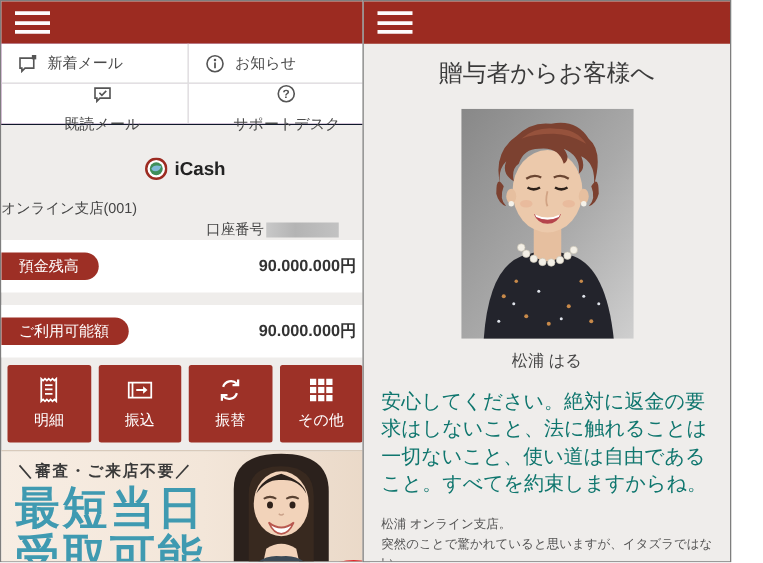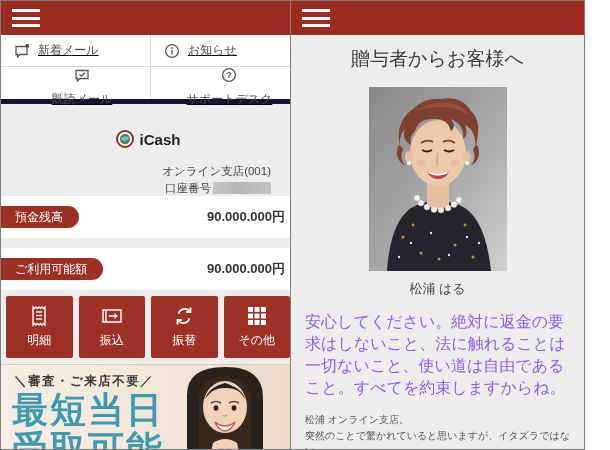--- a/index.html
+++ b/index.html
@@ -8,30 +8,30 @@
   .panel { position:absolute; top:0; height:450px; border:1px solid #7e7e7e; background:#efedeb; overflow:hidden; }
   .panel-left  { left:0;   width:296px; }
   .panel-right { left:290px; width:295px; }
 
   
   .appbar { height:34px; background:#9c2b21; display:flex; align-items:center; padding-left:11px; }
   .hamburger { width:28px; height:18px; background:none; border:none; display:flex; flex-direction:column; justify-content:space-between; cursor:pointer; padding:0; }
   .hamburger span { display:block; width:28px; height:3px; background:#fdfdfd; }
 
   
-  .menu-grid { display:grid; grid-template-columns:51% 49%; grid-template-rows:32px 32px; background:#701a75; border-bottom:5px solid #0f172a;text-decoration:underline; }
+  .menu-grid { display:grid; grid-template-columns:51% 49%; grid-template-rows:32px 32px; background:#701a75; border-bottom:1px solid #0f172a; }
   .menu-cell { display:flex; align-items:center; gap:8px; padding-left:13px; background:#fff; border-bottom:1px solid #d9d9d9; border-right:1px solid #d9d9d9; font-size:12px; color:#4a4a4a; cursor:pointer; }
   .menu-cell:nth-child(even){ border-right:none; }
   .menu-cell:nth-child(3),.menu-cell:nth-child(4){ border-bottom:none;flex-direction:column; }
   .menu-cell svg { flex:0 0 auto; }
 
   .account-section { height:92px; background:#efedeb; }
   .brand { display:flex; justify-content:center; align-items:center; gap:6px; padding-top:26px; }
   .brand-name { font-size:15px; font-weight:bold; color:#222; }
-  .account-lines { margin-top:15px; text-align:right; padding-right:24px; font-size:11.5px; color:#454545; line-height:1.45; }
+  .account-lines { margin-top:15px; text-align:left; padding-right:24px; font-size:11.5px; color:#454545; line-height:1.45; }
   .acct-num-line { display:flex; justify-content:flex-end; align-items:center; }
   .redacted { display:inline-block; width:58px; height:12px; margin-left:2px; background:linear-gradient(90deg,#c8c8c8,#b4b4b4 40%,#c2c2c2); }
 
   .balance-row { height:42px; background:#fff; display:flex; align-items:center; justify-content:space-between; }
   .balance-row + .balance-row { margin-top:10px; }
   .balance-badge { background:#9d2f25; color:#fff; font-size:12px; height:22px; line-height:22px; padding:0 16px 0 14px; border-radius:0 11px 11px 0; }
   .balance-value { font-size:13px; color:#333; padding-right:10px;font-weight:bold; }
 
   .actions { display:flex; gap:6px; padding:6px 5px; }
   .action-btn { flex:1; height:62px; background:#9d3127; border:none; border-radius:2px; color:#fff; display:flex; flex-direction:column; align-items:center; justify-content:center; gap:5px; font-size:12px; cursor:pointer; font-family:Liberation Sans, sans-serif; }
@@ -41,21 +41,21 @@
   .ad-big { position:absolute; left:11px; font-size:36px; font-weight:bold; color:#3f9ab1; letter-spacing:2px; line-height:1; }
   .ad-big.l1 { top:27px; }
   .ad-big.l2 { top:66px; }
   .ad-model { position:absolute; right:-4px; top:0; }
   .ad-red-circle { position:absolute; left:236px; bottom:-84px; width:92px; height:92px; border-radius:50%; background:#e2262b; }
 
   
   .msg-title { margin-top:11px; text-align:center; font-size:19px; color:#3b3b3b; font-weight:400; }
   .portrait { display:block; width:138px; height:184px; margin:15px auto 0; }
   .portrait-caption { margin-top:9px; text-align:center; font-size:13px; color:#454545; }
-  .message { margin:13px 14px 0; font-size:16px; line-height:1.38; color:#8b5cf6; }
+  .message { margin:13px 14px 0; font-size:16px; line-height:1.38; color:#0f766e; }
   .sub-message { margin:0 14px; font-size:10px; color:#555; line-height:1.55; }
   .sub-message.first { margin-top:13px; }
 </style>
 </head>
 <body>
 
 <div class="screen">
 
   <section class="panel panel-left">
 

